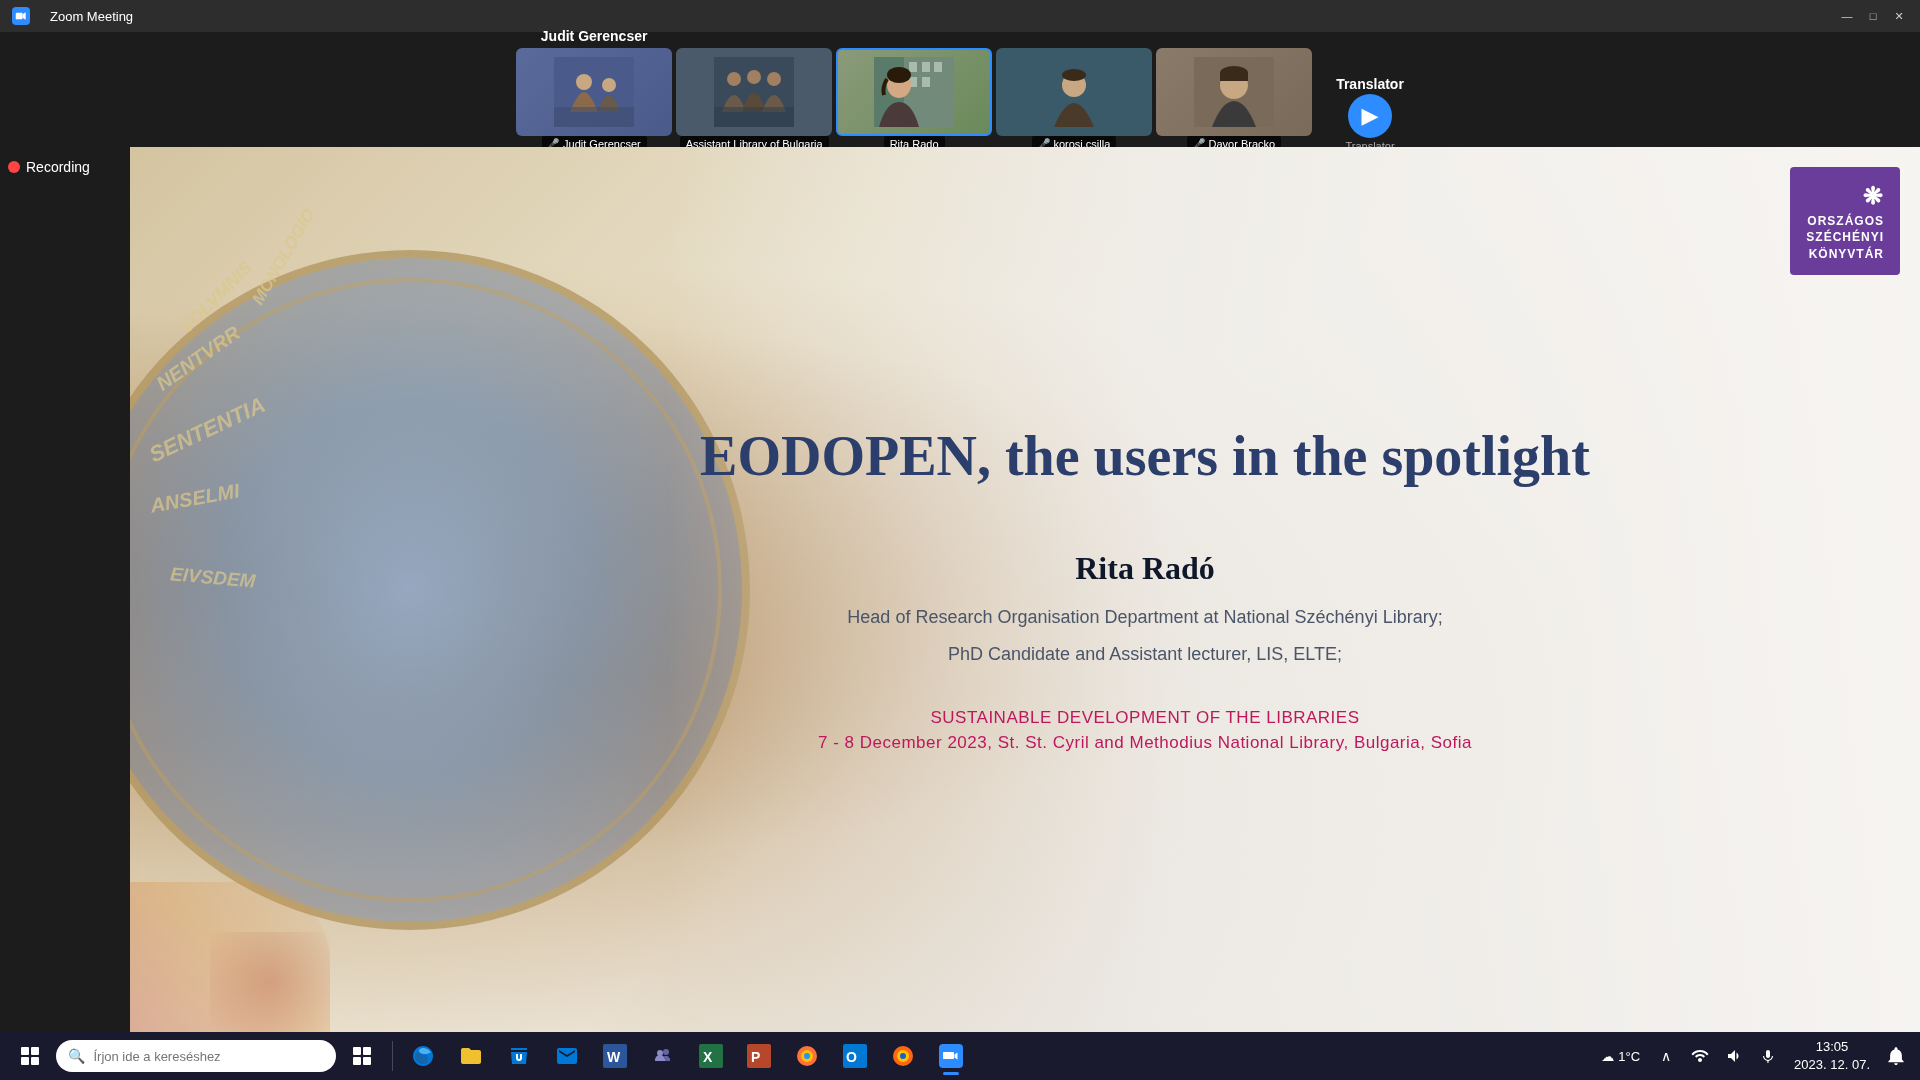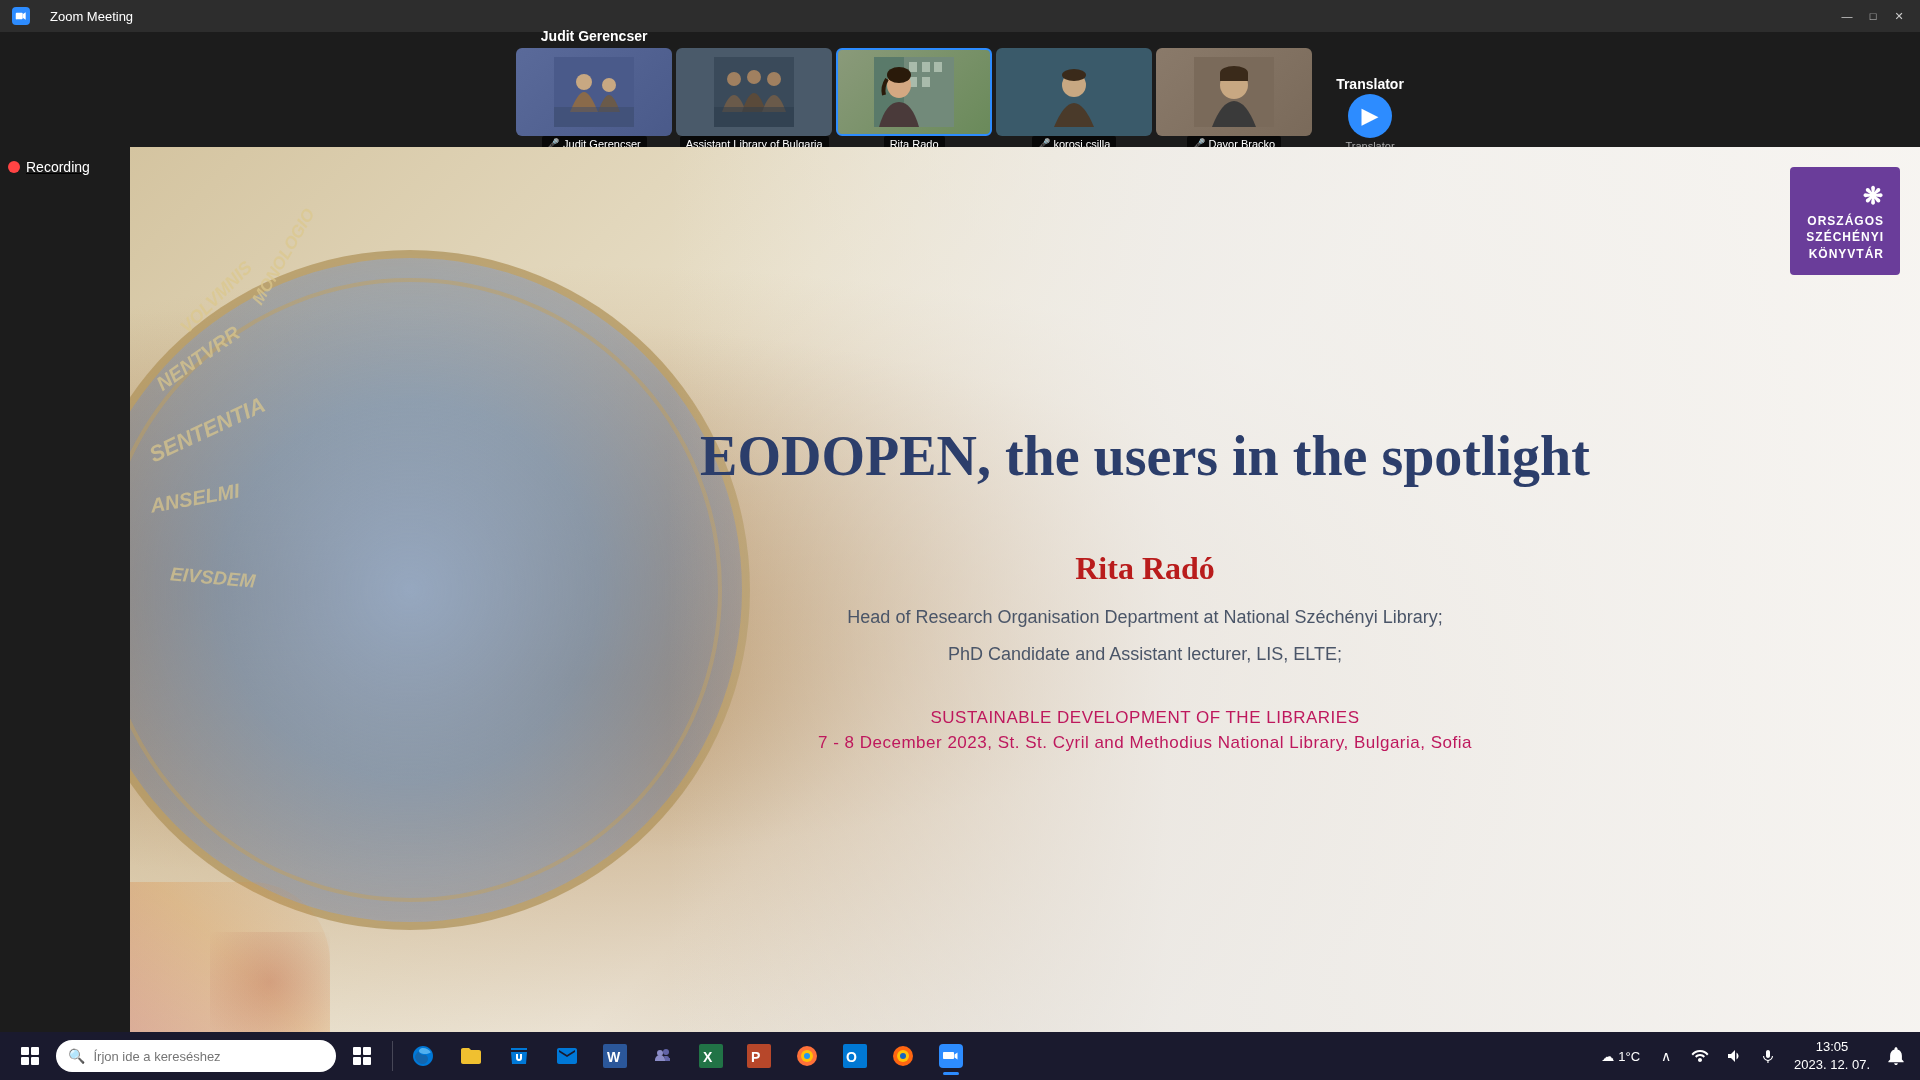--- a/index.html
+++ b/index.html
@@ -103,21 +103,20 @@
     }
 
     
     #left-sidebar {
       width: 130px;
       background: #1c1c1c;
       display: flex;
       flex-direction: column;
       align-items: flex-start;
       padding: 12px 8px;
-      text-decoration: underline;
     }
 
     #recording-indicator {
       display: flex;
       align-items: center;
       gap: 6px;
       color: #fff;
       font-size: 14px;
     }
 
@@ -213,21 +212,21 @@
       color: #2c3e6b;
       text-align: center;
       line-height: 1.2;
       margin-bottom: 60px;
       font-family: 'Segoe UI', Georgia, serif;
     }
 
     .slide-presenter-name {
       font-size: 32px;
       font-weight: 600;
-      color: #b91c1c;
+      color: #0f172a;
       margin-bottom: 16px;
       font-family: Georgia, serif;
     }
 
     .slide-subtitle {
       font-size: 18px;
       color: #4a5568;
       text-align: center;
       line-height: 1.6;
       margin-bottom: 8px;

